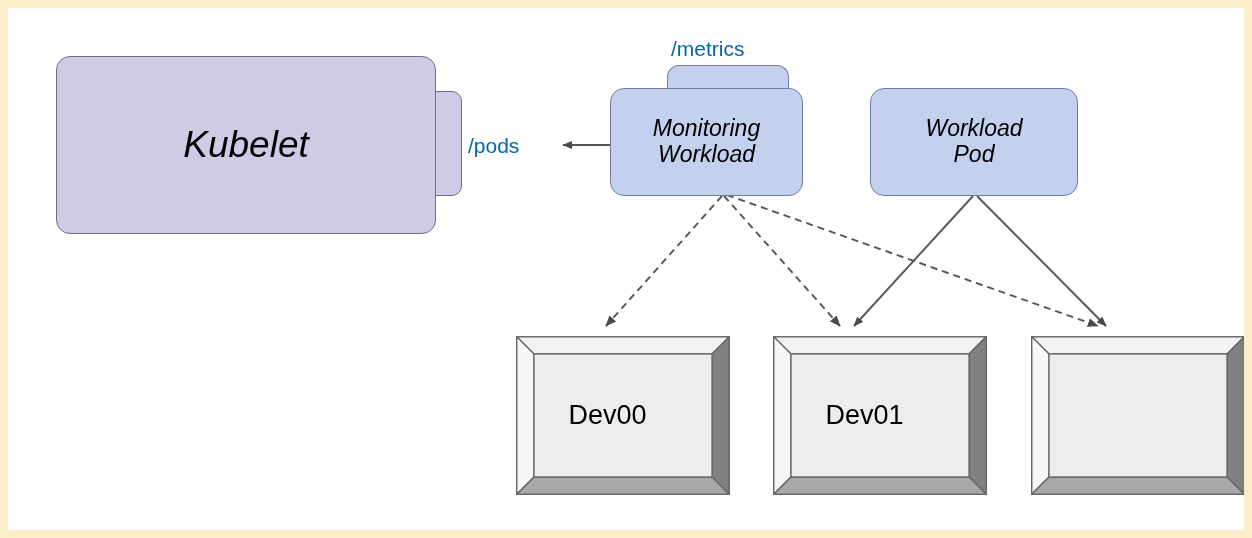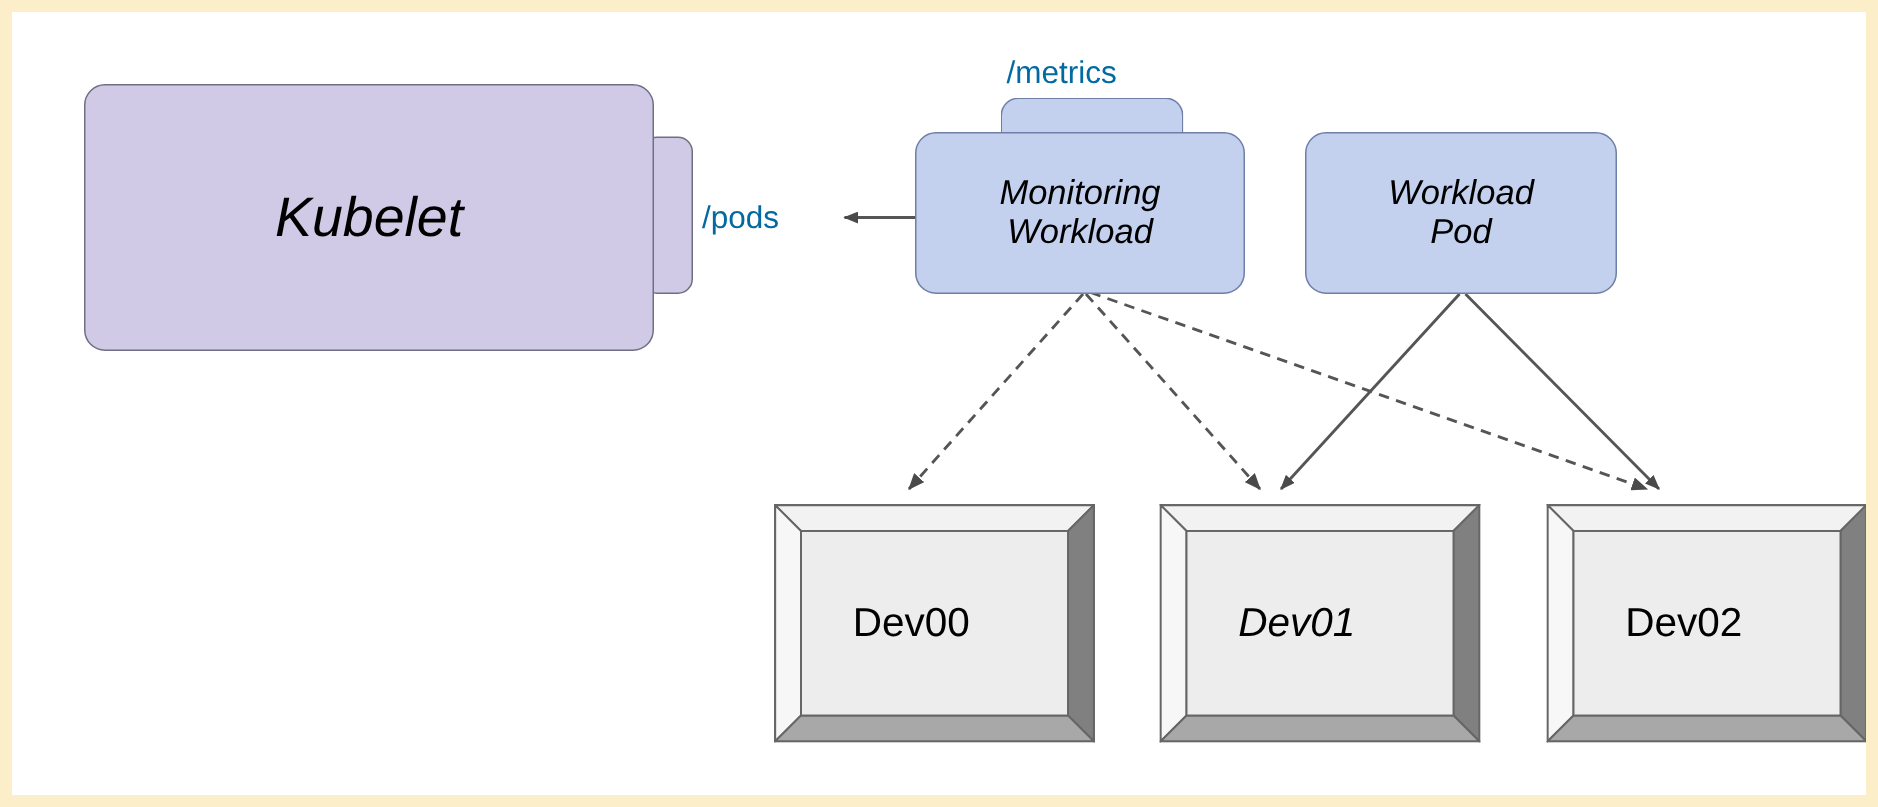--- a/index.html
+++ b/index.html
@@ -141,21 +141,21 @@
     <div class="node rrect kubelet-body" style="left:48px; top:48px; width:380px; height:178px;">
       <span>Kubelet</span>
     </div>
 
     <span class="edge-label" style="left:460px; top:126px;">/pods</span>
 
     <span class="edge-label" style="left:663px; top:29px; font-size:21px;">/metrics</span>
 
     <div class="node pod-tab" style="left:659px; top:57px; width:122px; height:42px;"></div>
 
-    <div class="node rrect pod" style="left:602px; top:80px; width:220px; height:108px; flex-direction:column;">
+    <div class="node rrect pod" style="left:602px; top:80px; width:193px; height:108px; flex-direction:column;">
       <span>Monitoring</span>
       <span>Workload</span>
     </div>
 
     <div class="node rrect pod" style="left:862px; top:80px; width:208px; height:108px; flex-direction:column;">
       <span>Workload</span>
       <span>Pod</span>
     </div>
 
     <div class="device" style="left:477px; top:328px;">
@@ -169,38 +169,37 @@
 
         <polygon points="213.2,0.8 213.2,158.2 196,141 196,18" fill="#808080" stroke="#666666" stroke-width="1.3"></polygon>
 
         <polygon points="0.8,158.2 213.2,158.2 196,141 18,141" fill="#a8a8a8" stroke="#666666" stroke-width="1.3"></polygon>
 
         <rect x="18" y="18" width="178" height="123" fill="#ededed" stroke="#666666" stroke-width="1.3"></rect>
       </svg>
       <span class="device-label" style="top:64px;">Dev00</span>
     </div>
 
-    <div class="device" style="left:734px; top:328px;font-style:italic;">
+    <div class="device" style="left:734px; top:328px;">
       <svg width="214" height="159" viewBox="0 0 214 159">
         <rect x="0.8" y="0.8" width="212.4" height="157.4" fill="#ededed" stroke="#666666" stroke-width="1.5"></rect>
         <polygon points="0.8,0.8 213.2,0.8 196,18 18,18" fill="#f2f2f2" stroke="#666666" stroke-width="1.3"></polygon>
         <polygon points="0.8,0.8 18,18 18,141 0.8,158.2" fill="#f7f7f7" stroke="#666666" stroke-width="1.3"></polygon>
         <polygon points="213.2,0.8 213.2,158.2 196,141 196,18" fill="#808080" stroke="#666666" stroke-width="1.3"></polygon>
         <polygon points="0.8,158.2 213.2,158.2 196,141 18,141" fill="#a8a8a8" stroke="#666666" stroke-width="1.3"></polygon>
         <rect x="18" y="18" width="178" height="123" fill="#ededed" stroke="#666666" stroke-width="1.3"></rect>
       </svg>
       <span class="device-label" style="top:64px;">Dev01</span>
     </div>
 
     <div class="device" style="left:992px; top:328px;">
       <svg width="214" height="159" viewBox="0 0 214 159">
         <rect x="0.8" y="0.8" width="212.4" height="157.4" fill="#ededed" stroke="#666666" stroke-width="1.5"></rect>
         <polygon points="0.8,0.8 213.2,0.8 196,18 18,18" fill="#f2f2f2" stroke="#666666" stroke-width="1.3"></polygon>
         <polygon points="0.8,0.8 18,18 18,141 0.8,158.2" fill="#f7f7f7" stroke="#666666" stroke-width="1.3"></polygon>
         <polygon points="213.2,0.8 213.2,158.2 196,141 196,18" fill="#808080" stroke="#666666" stroke-width="1.3"></polygon>
         <polygon points="0.8,158.2 213.2,158.2 196,141 18,141" fill="#a8a8a8" stroke="#666666" stroke-width="1.3"></polygon>
         <rect x="18" y="18" width="178" height="123" fill="#ededed" stroke="#666666" stroke-width="1.3"></rect>
       </svg>
-      <span class="device-label" style="top:64px;">Dev02</span>
     </div>
 
   </div>
 </div>
 
 </body></html>

